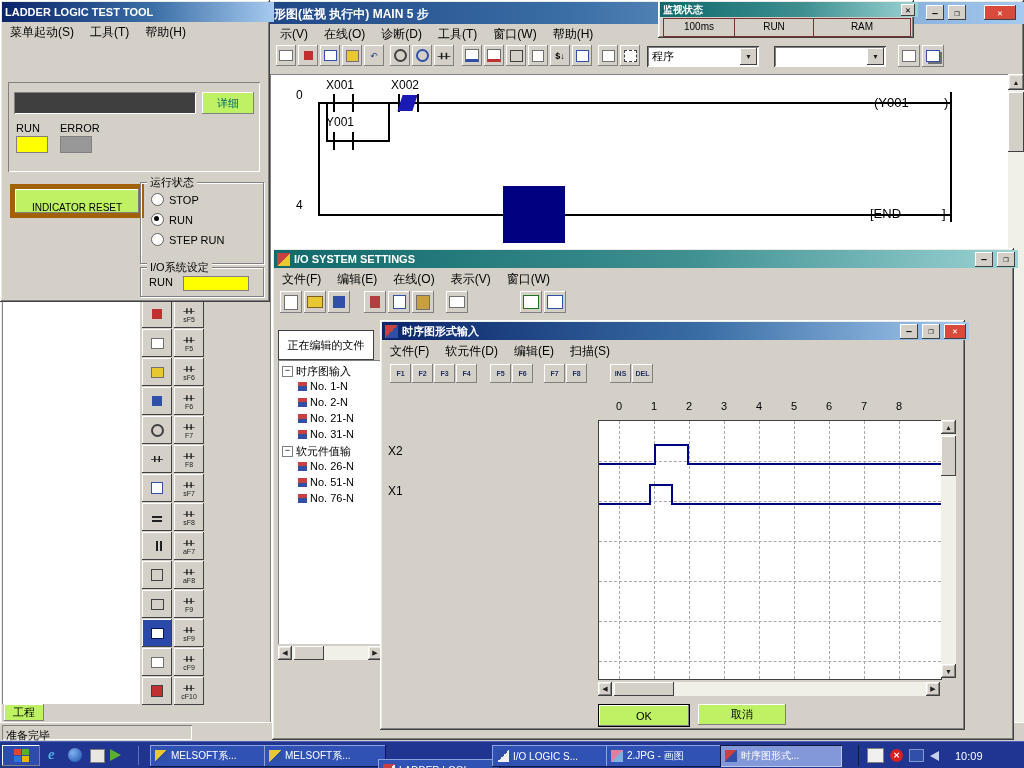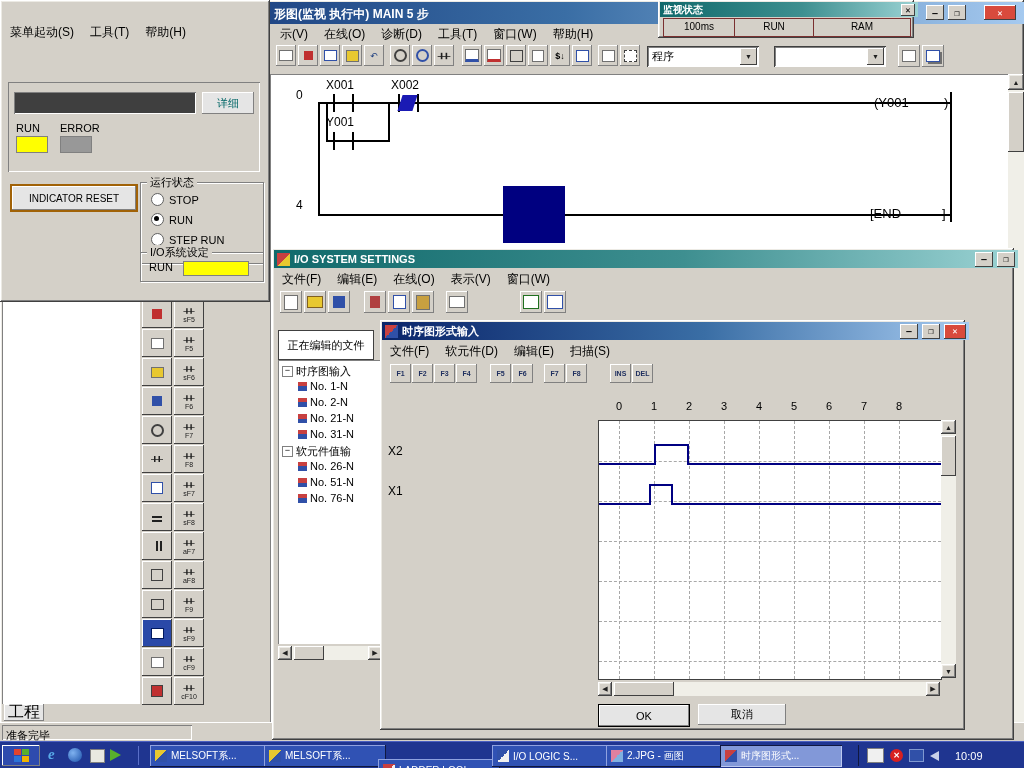--- a/index.html
+++ b/index.html
@@ -1,20 +1,20 @@
 <!DOCTYPE html>
 <html><head>
 <meta charset="utf-8">
 <style>
   html,body{margin:0;padding:0}
   #screen{position:relative;width:1024px;height:768px;background:#3A6EA5;overflow:hidden;
           font-family:"Liberation Sans",sans-serif;-webkit-font-smoothing:none}
   .abs{position:absolute}
   .win{background:#D4D0C8;box-shadow:inset -1px -1px #404040,inset 1px 1px #FFFFFF,inset -2px -2px #808080,inset 2px 2px #ECEAE4}
-  .raised-lite{background:#e5e5e5;box-shadow:inset -1px -1px #808080,inset 1px 1px #FFFFFF}
+  .raised-lite{background:#bef264;box-shadow:inset -1px -1px #808080,inset 1px 1px #FFFFFF}
   .sunken-lite{box-shadow:inset 1px 1px #808080,inset -1px -1px #FFFFFF}
   .tbar{display:flex;align-items:center;gap:4px;color:#FFF;font-weight:bold;font-size:11px;padding:0 3px}
   .grad-blue{background:linear-gradient(90deg,#0A246A,#3A6EA5 55%,#A6CAF0)}
   .grad-teal{background:linear-gradient(90deg,#10696B,#3E8F90 55%,#9CD3D4)}
   .capbtn{width:18px;height:15px;display:flex;align-items:center;justify-content:center;font-size:9px;font-weight:bold;color:#000;
           background:#D4D0C8;box-shadow:inset -1px -1px #404040,inset 1px 1px #FFFFFF;font-family:"DejaVu Sans Mono",monospace}
   .capbtn.red{background:#D84A3C;color:#FFF}
   .menu-item{padding:2px 8px;font-size:12px;color:#000;white-space:nowrap}
   .icobtn{background:#D4D0C8;box-shadow:inset -1px -1px #808080,inset 1px 1px #FFFFFF;display:flex;align-items:center;justify-content:center}
   .blk{position:absolute;background:#000}
@@ -174,21 +174,21 @@
       <div class="abs" style="left:233px;top:112px;width:62px;height:57px;background:#000080"></div>
     </div>
 
     <div class="abs sb-track" style="left:1008px;top:74px;width:16px;height:665px">
       <div class="abs sb-btn" style="left:0;top:0;width:16px;height:16px">▲</div>
       <div class="sb-thumb" style="left:0;top:18px;width:16px;height:60px"></div>
     </div>
 
     <div class="abs sunken-lite" style="left:2px;top:300px;width:138px;height:404px;background:#FFFFFF"></div>
     <div class="abs raised-lite" style="left:4px;top:704px;width:40px;height:17px;display:flex;align-items:center;justify-content:center">
-      <span style="font-size:16px">工程</span>
+      <span style="font-size:11px">工程</span>
     </div>
 
     <div class="ltbtn" style="left:142px;top:300px">
         <span class="mi" style="width:10px;height:10px;background:#C03030"></span>
       </div>
     <div class="ltbtn" style="left:142px;top:329px">
         <span class="mi" style="width:11px;height:9px;background:#FFF;border:1px solid #707070"></span>
       </div>
     <div class="ltbtn" style="left:142px;top:358px">
         <span class="mi" style="width:11px;height:9px;background:#E8C830;border:1px solid #707070"></span>
@@ -285,54 +285,57 @@
       </div>
 
     <div class="abs" style="left:0;top:722px;width:1024px;height:19px;background:#D4D0C8;border-top:1px solid #FFF">
       <div class="abs sunken-lite" style="left:2px;top:2px;width:190px;height:15px">
         <span style="font-size:11px;padding-left:4px;line-height:15px">准备完毕</span>
       </div>
     </div>
   </div>
 
   <div class="abs win" style="left:0;top:0;width:270px;height:302px">
+    <div class="abs tbar grad-blue" style="left:2px;top:2px;width:266px;height:20px">
+      <span>LADDER LOGIC TEST TOOL</span>
+    </div>
     <div class="abs" style="left:2px;top:22px;width:266px;height:18px;display:flex">
       <span class="menu-item">菜单起动(S)</span>
       <span class="menu-item">工具(T)</span>
       <span class="menu-item">帮助(H)</span>
     </div>
     <div class="abs sunken-lite" style="left:8px;top:82px;width:252px;height:90px">
       <div class="abs sunken-lite" style="left:6px;top:10px;width:182px;height:22px;background:#3F3F3F"></div>
       <div class="abs raised-lite" style="left:194px;top:10px;width:52px;height:22px;display:flex;align-items:center;justify-content:center">
         <span style="font-size:11px;color:#006666">详细</span>
       </div>
       <span class="lbl" style="left:8px;top:40px;font-size:11px">RUN</span>
       <span class="lbl" style="left:52px;top:40px;font-size:11px">ERROR</span>
       <div class="abs" style="left:8px;top:54px;width:30px;height:15px;background:#FFFF00;border:1px solid #808080"></div>
       <div class="abs" style="left:52px;top:54px;width:30px;height:15px;background:#989898;border:1px solid #808080"></div>
     </div>
-    <div class="abs raised-lite" style="left:10px;top:184px;width:124px;height:24px;border:2px solid #a16207;display:flex;align-items:center;justify-content:center">
+    <div class="abs raised-lite" style="left:10px;top:184px;width:124px;height:24px;border:5px solid #a16207;display:flex;align-items:flex-end;justify-content:center">
       <span style="font-size:10px">INDICATOR RESET</span>
     </div>
     <div class="grp" style="left:140px;top:182px;width:122px;height:80px">
       <span class="glabel">运行状态</span>
       <div class="abs" style="left:10px;top:10px;display:flex;align-items:center;gap:5px">
         <span class="radio"></span>
         <span style="font-size:11px">STOP</span>
       </div>
       <div class="abs" style="left:10px;top:30px;display:flex;align-items:center;gap:5px">
         <span class="radio sel"></span>
         <span style="font-size:11px">RUN</span>
       </div>
       <div class="abs" style="left:10px;top:50px;display:flex;align-items:center;gap:5px">
         <span class="radio"></span>
         <span style="font-size:11px">STEP RUN</span>
       </div>
     </div>
-    <div class="grp" style="left:140px;top:252px;width:122px;height:28px">
+    <div class="grp" style="left:140px;top:267px;width:122px;height:28px">
       <span class="glabel">I/O系统设定</span>
       <span class="lbl" style="left:8px;top:8px;font-size:11px">RUN</span>
       <div class="abs" style="left:42px;top:8px;width:64px;height:13px;background:#FFFF00;border:1px solid #808080"></div>
     </div>
   </div>
 
   <div class="abs win" style="left:658px;top:0;width:256px;height:38px">
     <div class="abs tbar grad-teal" style="left:2px;top:2px;width:252px;height:15px;font-size:10px">
       <span>监视状态</span>
       <span class="capbtn" style="margin-left:auto;width:14px;height:12px">✕</span>

